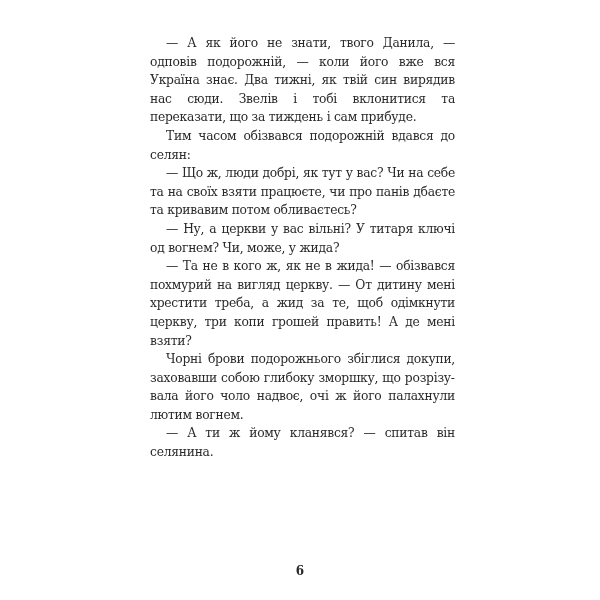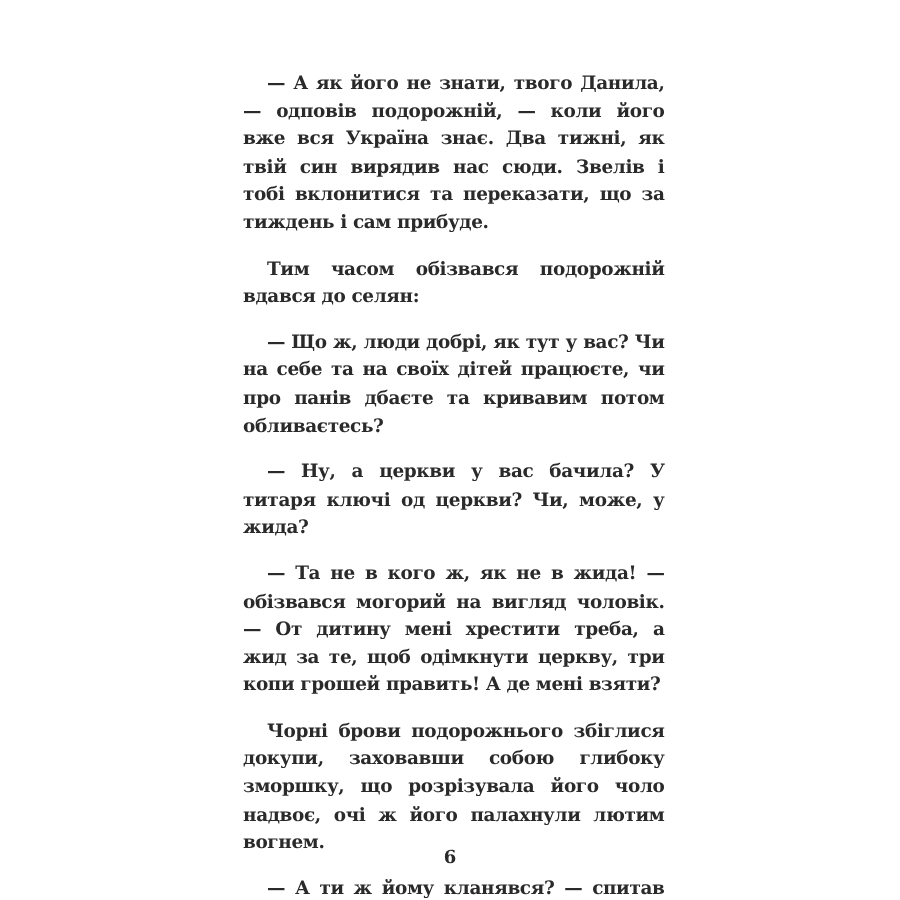--- a/index.html
+++ b/index.html
@@ -9,44 +9,43 @@
       left: 150px;
       top: 34px;
       width: 305px;
       font-family: "DejaVu Serif", serif;
       font-size: 12.3px;
       line-height: 18.6px;
       color: #2a2a2a;
       letter-spacing: -0.25px;
     }
     .page p {
-      margin: 12px;
+      margin: 0;
       text-indent: 16px;
       text-align: justify;
       hyphens: manual;
-      font-weight: bold;
     }
     .page-number {
       position: absolute;
       left: 0; right: 0;
       top: 564px;
       text-align: center;
       font-family: "DejaVu Serif", serif;
       font-weight: bold;
       font-size: 12px;
       color: #2a2a2a;
     }
   </style>
 </head>
 <body>
 
 <div class="page">
   <p>— А як його не знати, твого Данила, — одповів подорожній, — коли його вже вся Україна знає. Два тижні, як твій син вирядив нас сюди. Звелів і тобі вклонитися та переказати, що за тиждень і сам прибуде.</p>
   <p>Тим часом обізвався подорожній вдався до селян:</p>
-  <p>— Що ж, люди добрі, як тут у вас? Чи на себе та на своїх дітей працюєте, чи про панів дбаєте та кривавим потом обливаєтесь?</p>
-  <p>— Ну, а церкви у вас бачила? У титаря ключі од церкви? Чи, може, у жида?</p>
-  <p>— Та не в кого ж, як не в жида! — обізвався мого­рий на вигляд чоловік. — От дитину мені хрестити треба, а жид за те, щоб одімкнути церкву, три копи грошей править! А де мені взяти?</p>
+  <p>— Що ж, люди добрі, як тут у вас? Чи на себе та на своїх взяти працюєте, чи про панів дбаєте та кривавим потом обливаєтесь?</p>
+  <p>— Ну, а церкви у вас вільні? У титаря ключі од вогнем? Чи, може, у жида?</p>
+  <p>— Та не в кого ж, як не в жида! — обізвався похму­рий на вигляд церкву. — От дитину мені хрестити треба, а жид за те, щоб одімкнути церкву, три копи грошей править! А де мені взяти?</p>
   <p>Чорні брови подорожнього збіглися докупи, заховавши собою глибоку зморшку, що розрізу­вала його чоло надвоє, очі ж його палахнули лю­тим вогнем.</p>
   <p>— А ти ж йому кланявся? — спитав він селянина.</p>
 
 </div>
 
 <div class="page-number">6</div>
 
 </body></html>

